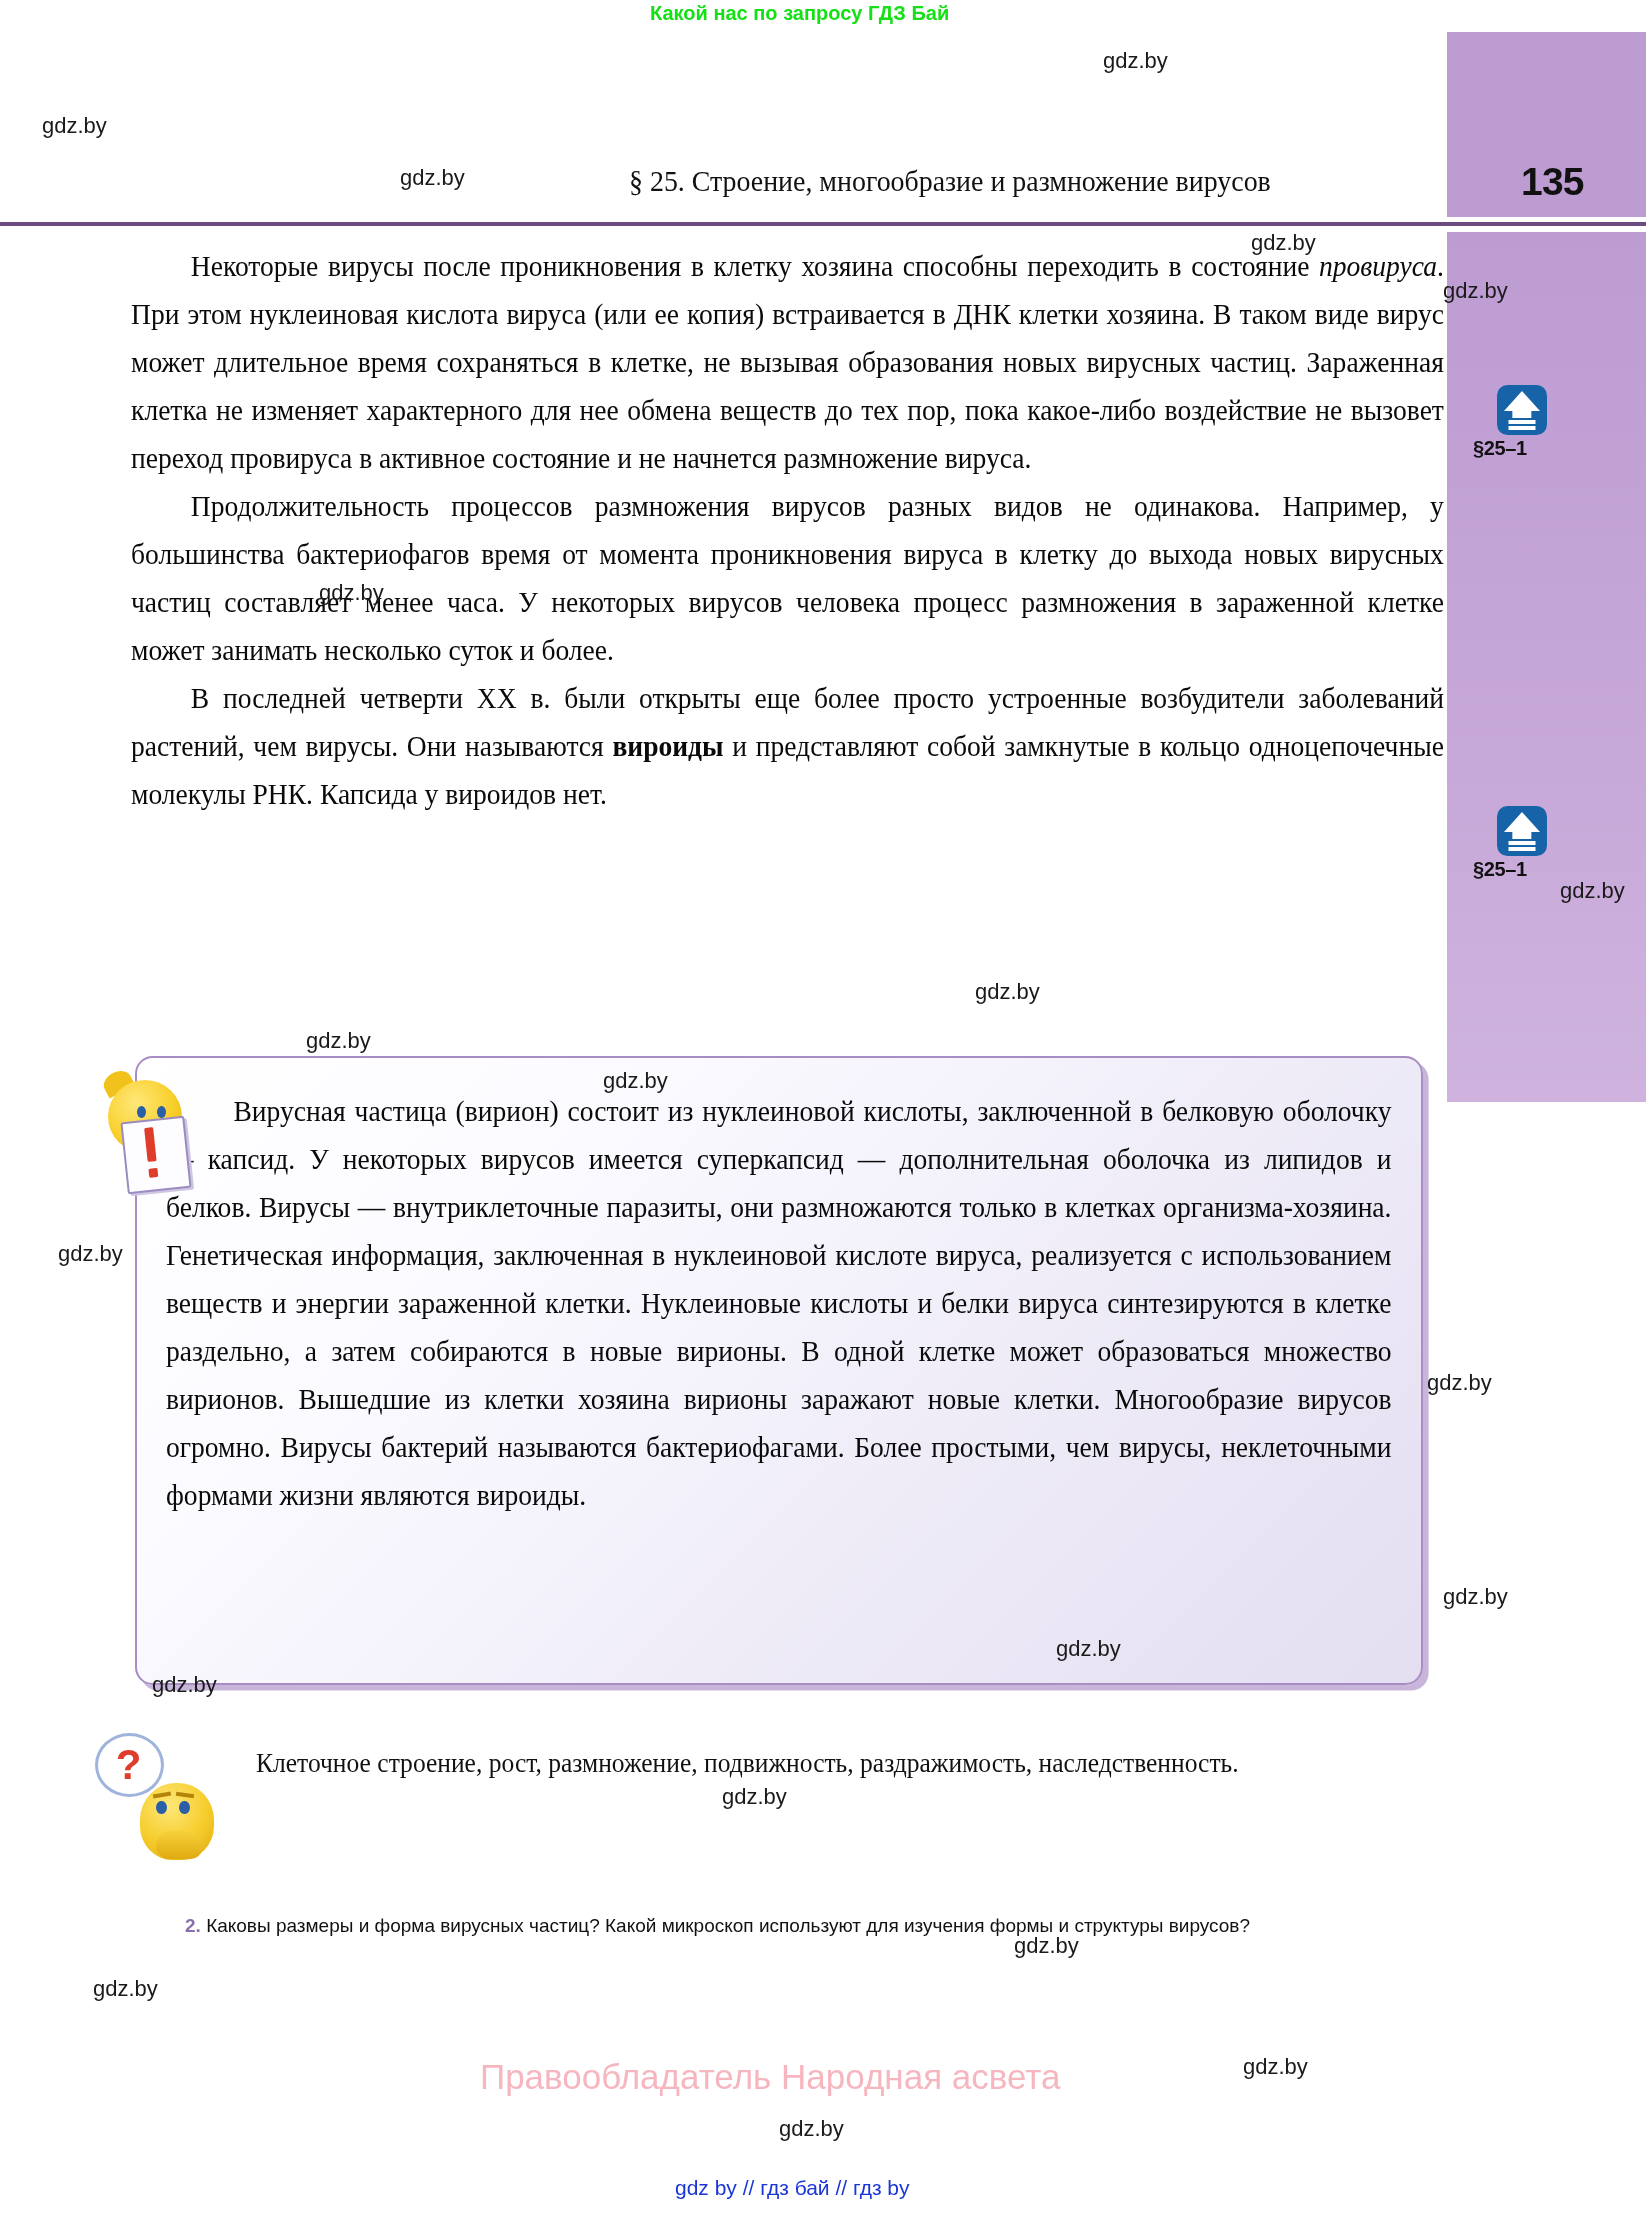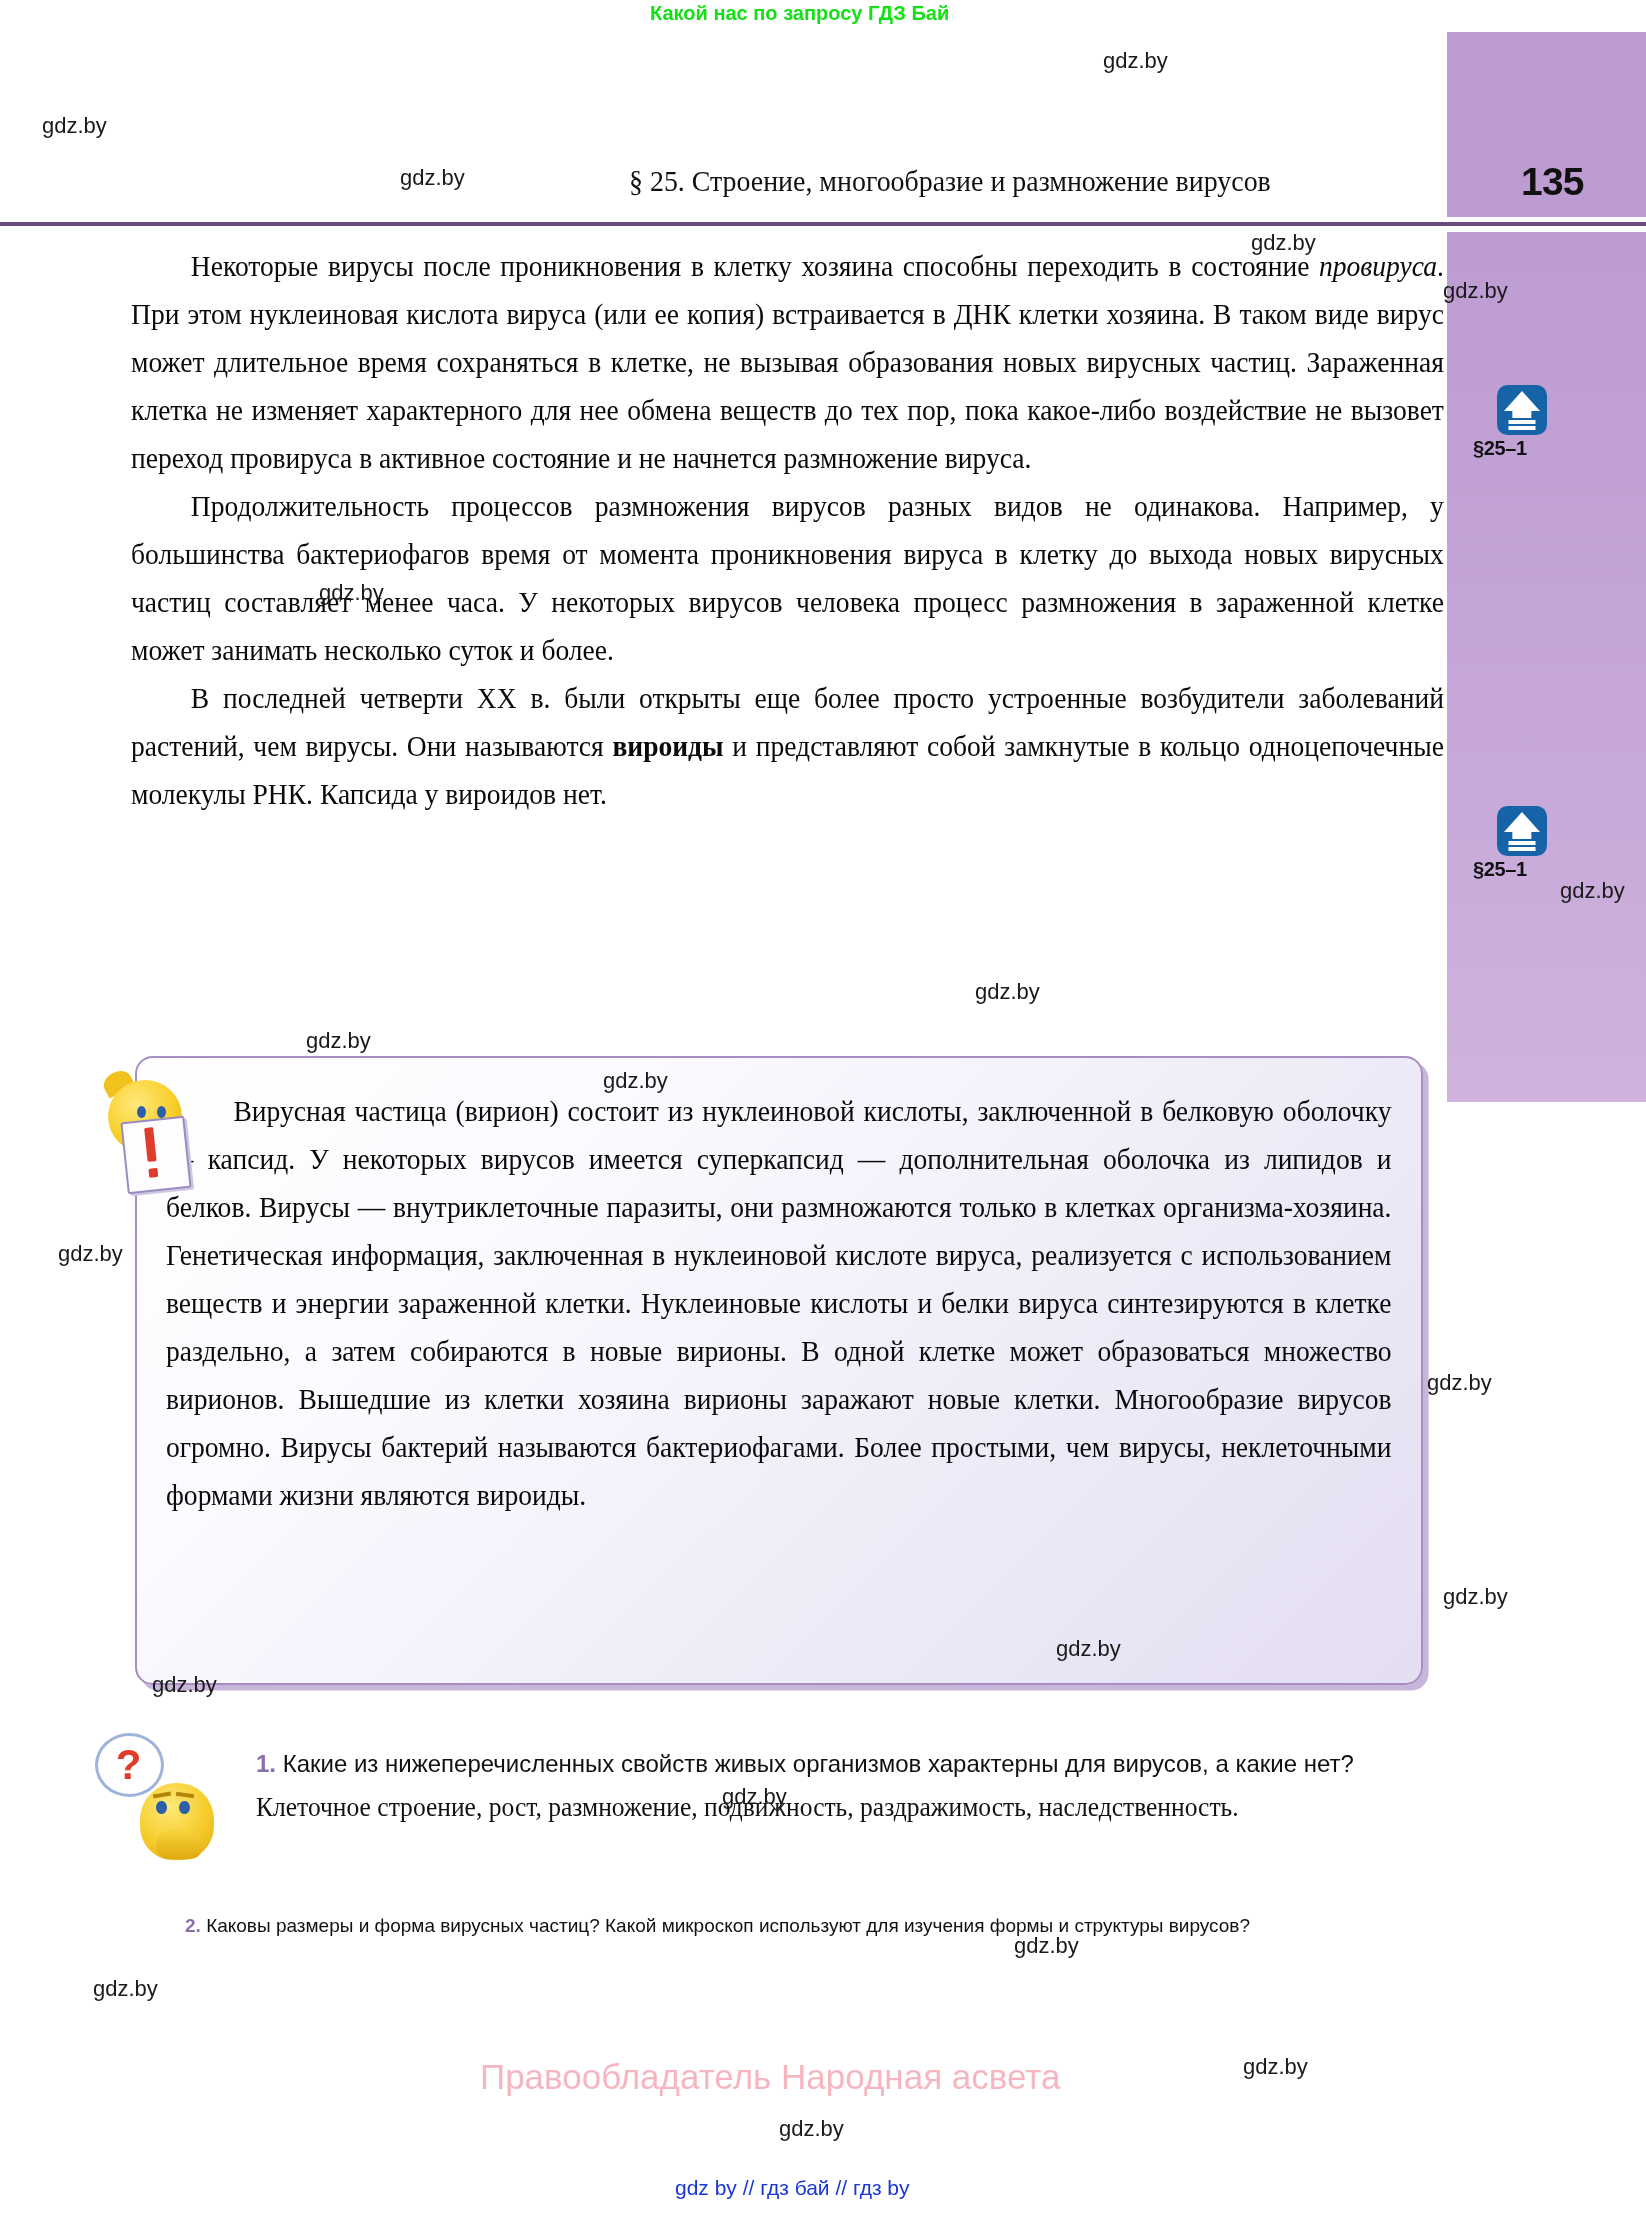--- a/index.html
+++ b/index.html
@@ -186,24 +186,20 @@
   <div class="face">
     <span class="brow l"></span>
       <span class="brow r"></span>
     <span class="eye l"></span>
       <span class="eye r"></span>
     <span class="hand"></span>
   </div>
 </div>
 
 <div class="qwrap">
-  <div class="qline">
-    <span class="qnum">1.</span>
-    <span>Какие из нижеперечисленных свойств живых организмов характерны для вирусов, а какие нет?</span>
-  </div>
   <div class="qans">Клеточное строение, рост, размножение, подвижность, раздражимость, наследственность.</div>
 </div>
 
 <div class="q2wrap">
   <div class="q2line">
     <span class="qnum">2.</span>
     <span>Каковы размеры и форма вирусных частиц? Какой микроскоп используют для изучения формы и структуры вирусов?</span>
   </div>
 </div>
 

